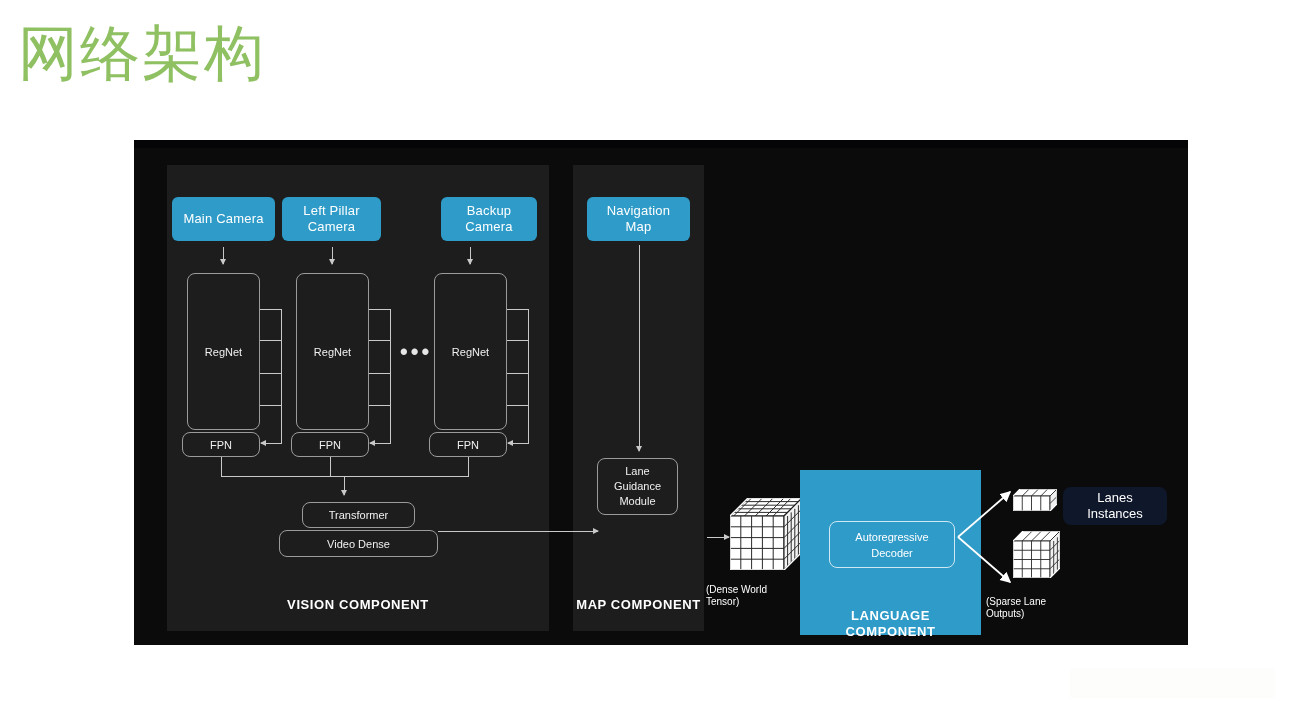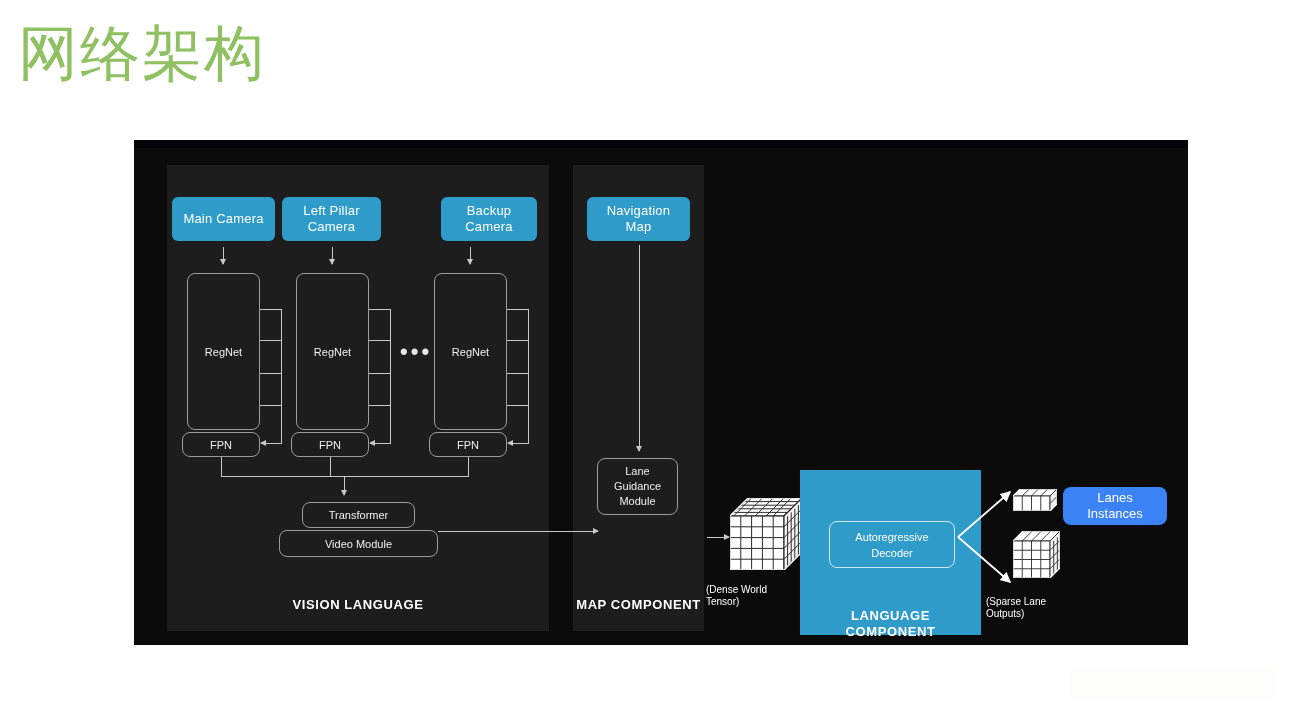--- a/index.html
+++ b/index.html
@@ -59,21 +59,21 @@
     border-radius: 8px;
     color: #f0f0f0;
     display: flex; align-items: center; justify-content: center;
     text-align: center;
     font-size: 11px;
     line-height: 16px;
     background: transparent;
   }
   .gray-box {
     position: absolute;
-    background: #3b82f6;
+    background: #0f172a;
     border-radius: 8px;
     color: #ffffff;
     display: flex; align-items: center; justify-content: center;
     text-align: center;
     font-size: 13px;
     line-height: 16px;
   }
   .component-label {
     position: absolute;
     color: #ffffff;
@@ -207,25 +207,25 @@
     <div class="vline" style="left:54px; top:292px; height:19px;"></div>
     <div class="vline" style="left:163px; top:292px; height:19px;"></div>
     <div class="vline" style="left:301px; top:292px; height:19px;"></div>
     <div class="hline" style="left:54px; top:311px; width:248px;"></div>
     <div class="vline arrow-down" style="left:177px; top:311px; height:19px;"></div>
 
     <div class="outline-box" style="left:135px; top:337px; width:113px; height:26px;">
       <span>Transformer</span>
     </div>
     <div class="outline-box" style="left:112px; top:365px; width:159px; height:27px;">
-      <span>Video Module</span>
+      <span>Video Dense</span>
     </div>
 
     <div class="component-label" style="top:432px;">
-      <span>VISION LANGUAGE</span>
+      <span>VISION COMPONENT</span>
     </div>
   </div>
 
   <div class="panel" id="map-panel">
     <div class="blue-box" style="left:14px; top:32px; width:103px; height:44px; white-space:pre-line;">
       <span>Navigation
 Map</span>
     </div>
 
     <div class="vline arrow-down" style="left:66px; top:80px; height:206px;"></div>

